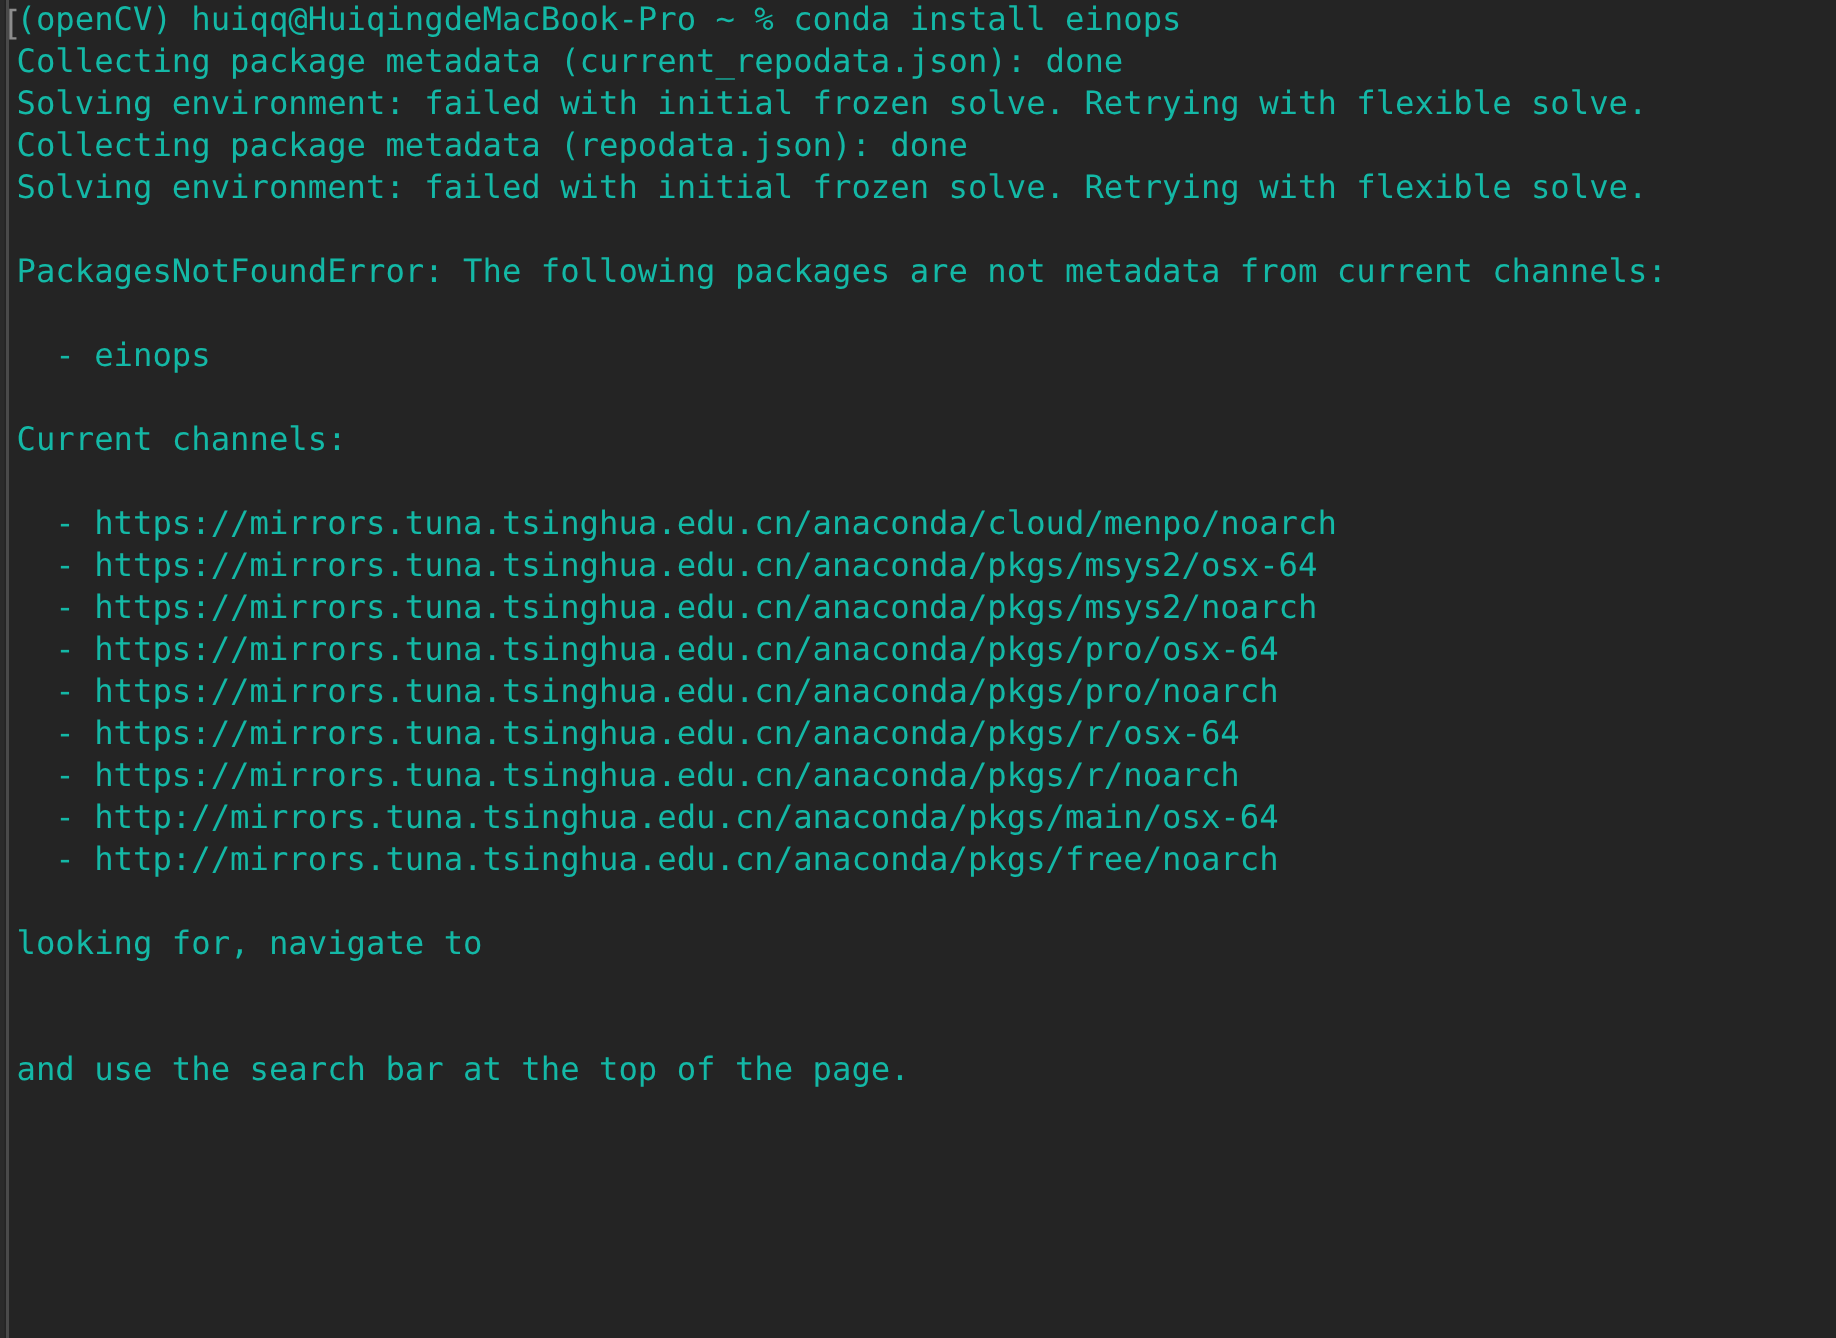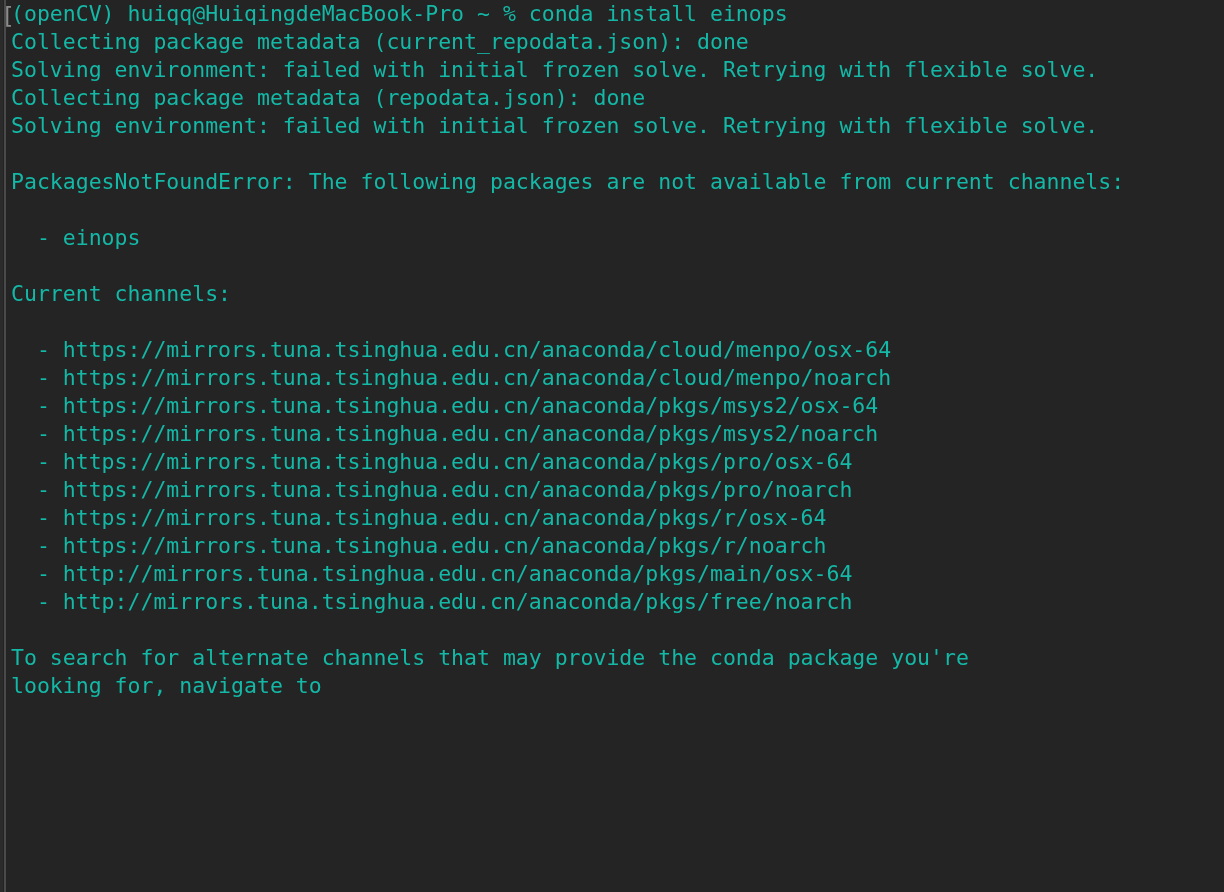--- a/index.html
+++ b/index.html
@@ -84,37 +84,36 @@
 
   <div id="prompt-mark">[</div>
 
   <div id="screen">
       <div class="line">(openCV) huiqq@HuiqingdeMacBook-Pro ~ % conda install einops</div>
       <div class="line">Collecting package metadata (current_repodata.json): done</div>
       <div class="line">Solving environment: failed with initial frozen solve. Retrying with flexible solve.</div>
       <div class="line">Collecting package metadata (repodata.json): done</div>
       <div class="line">Solving environment: failed with initial frozen solve. Retrying with flexible solve.</div>
       <div class="line blank">&nbsp;</div>
-      <div class="line">PackagesNotFoundError: The following packages are not available from current channels:</div>
+      <div class="line">PackagesNotFoundError: The following packages are not metadata from current channels:</div>
       <div class="line blank">&nbsp;</div>
       <div class="line">  - einops</div>
       <div class="line blank">&nbsp;</div>
       <div class="line">Current channels:</div>
       <div class="line blank">&nbsp;</div>
-      <div class="line">  - https://mirrors.tuna.tsinghua.edu.cn/anaconda/cloud/menpo/osx-64</div>
       <div class="line">  - https://mirrors.tuna.tsinghua.edu.cn/anaconda/cloud/menpo/noarch</div>
       <div class="line">  - https://mirrors.tuna.tsinghua.edu.cn/anaconda/pkgs/msys2/osx-64</div>
       <div class="line">  - https://mirrors.tuna.tsinghua.edu.cn/anaconda/pkgs/msys2/noarch</div>
       <div class="line">  - https://mirrors.tuna.tsinghua.edu.cn/anaconda/pkgs/pro/osx-64</div>
       <div class="line">  - https://mirrors.tuna.tsinghua.edu.cn/anaconda/pkgs/pro/noarch</div>
       <div class="line">  - https://mirrors.tuna.tsinghua.edu.cn/anaconda/pkgs/r/osx-64</div>
       <div class="line">  - https://mirrors.tuna.tsinghua.edu.cn/anaconda/pkgs/r/noarch</div>
       <div class="line">  - http://mirrors.tuna.tsinghua.edu.cn/anaconda/pkgs/main/osx-64</div>
       <div class="line">  - http://mirrors.tuna.tsinghua.edu.cn/anaconda/pkgs/free/noarch</div>
       <div class="line blank">&nbsp;</div>
-      <div class="line">To search for alternate channels that may provide the conda package you're</div>
       <div class="line">looking for, navigate to</div>
       <div class="line blank">&nbsp;</div>
       <div class="line blank">&nbsp;</div>
+      <div class="line">and use the search bar at the top of the page.</div>
       <div class="line blank">&nbsp;</div>
     </div>
 
 </div>
 
 </body></html>

